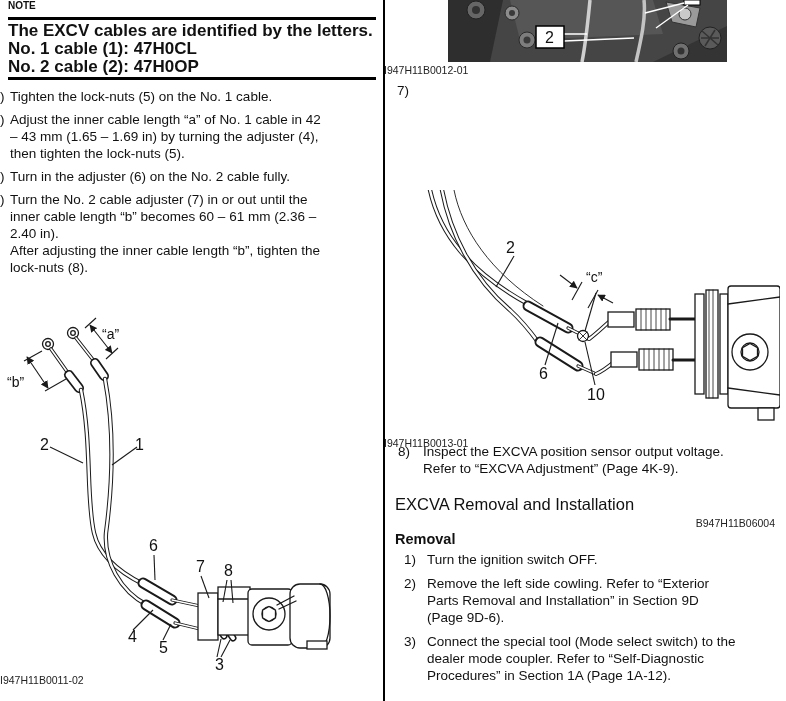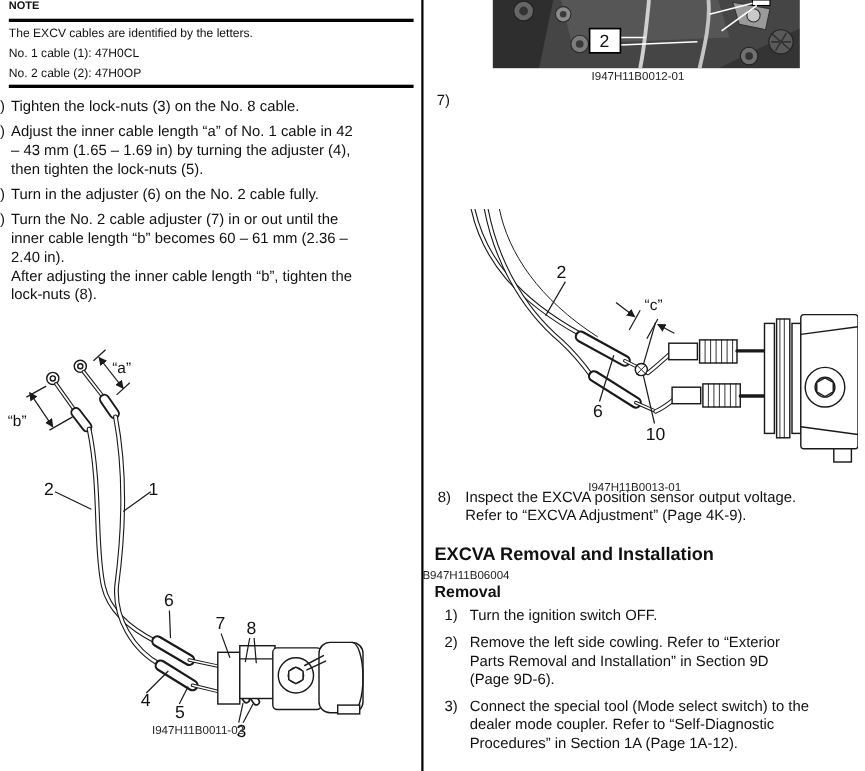--- a/index.html
+++ b/index.html
@@ -9,46 +9,46 @@
     font-family:"Liberation Sans","DejaVu Sans",sans-serif;
     overflow:hidden;
   }
   .abs { position:absolute; }
   .divider { left:383px; top:0; width:2px; height:701px; background:#000; }
 
   
   .note-title { left:8px; top:0; font-size:10px; font-weight:bold; }
   .rule { left:8px; width:368px; height:2.5px; background:#000; }
   .rule1 { top:17px; } .rule2 { top:77px; }
-  .note-body { left:8px; top:22px; width:372px; font-size:11px; font-weight:normal;
+  .note-body { left:8px; top:22px; width:372px; font-size:17px; font-weight:bold;
                line-height:18px; white-space:pre-line; }
 
   .steps { display:block; }
   .step { display:flex; font-size:13.5px; line-height:17px; margin-bottom:6px; }
   .step .marker { flex:0 0 10px; }
   .step .text { white-space:pre-line; }
   .left-steps { left:0; top:88px; width:382px; }
 
   .right-col { left:384px; top:0; width:402px; height:701px; }
   .r { position:absolute; }
   .step7 { left:13px; top:82px; width:374px; }
   .step7 .marker { flex:0 0 26px; }
   .step8 { left:14px; top:443px; width:374px; }
   .step8 .marker { flex:0 0 25px; }
   .removal-steps { left:20px; top:551px; width:380px; }
   .removal-steps .step { margin-bottom:7px; }
   .removal-steps .marker { flex:0 0 23px; }
 
-  .caption { font-size:10.5px; color:#222; text-align:center; }
+  .caption { font-size:10.5px; color:#222; text-align:left; }
   .cap-photo { left:0; top:64px; width:392px; }
   .cap-d2 { left:0; top:437px; width:386px; }
-  .cap-d1 { left:0; top:658px; width:360px; }
-  .sec-code { left:0; top:517px; width:391px; font-size:10.5px; color:#222; }
-
-  .sec-heading { left:11px; top:495px; font-size:16.5px; font-weight:bold; }
+  .cap-d1 { left:0; top:674px; width:360px; }
+  .sec-code { left:0; top:517px; width:391px; font-size:10.5px; color:#222; text-align:right; }
+
+  .sec-heading { left:11px; top:495px; font-size:16.5px; font-weight:normal; }
   .sec-sub { left:11px; top:531px; font-size:14.5px; font-weight:bold; }
 
   svg text { font-family:"Liberation Sans","DejaVu Sans",sans-serif; font-size:16px; fill:#111; }
   svg text.dim { font-size:14px; }
   .photo-wrap { left:64px; top:0; width:279px; height:62px; background:#454545; overflow:hidden; }
 </style>
 </head>
 <body>
 
 <div class="abs divider"></div>
@@ -56,21 +56,21 @@
 <div class="abs note-title">NOTE</div>
 <div class="abs rule rule1"></div>
 <div class="abs note-body">The EXCV cables are identified by the letters.
 No. 1 cable (1): 47H0CL
 No. 2 cable (2): 47H0OP</div>
 <div class="abs rule rule2"></div>
 
 <div class="abs left-steps steps">
   <div class="step">
     <span class="marker">)</span>
-    <div class="text">Tighten the lock-nuts (3) on the No. 8 cable.</div>
+    <div class="text">Tighten the lock-nuts (5) on the No. 1 cable.</div>
   </div>
   <div class="step">
     <span class="marker">)</span>
     <div class="text">Adjust the inner cable length “a” of No. 1 cable in 42
 – 43 mm (1.65 – 1.69 in) by turning the adjuster (4),
 then tighten the lock-nuts (5).</div>
   </div>
   <div class="step">
     <span class="marker">)</span>
     <div class="text">Turn in the adjuster (6) on the No. 2 cable fully.</div>

